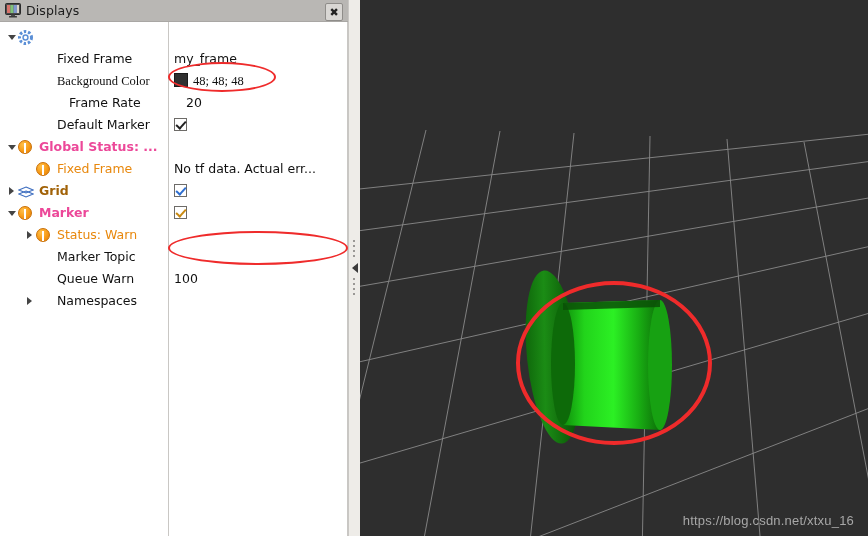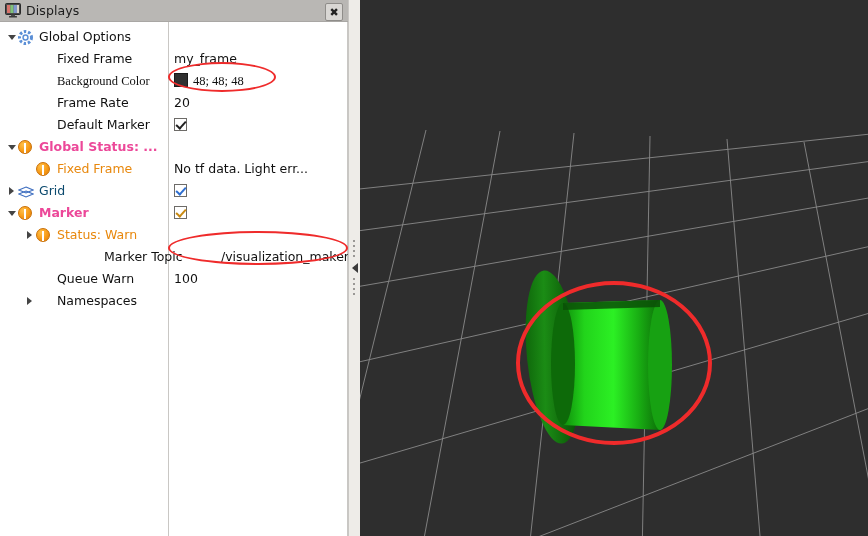--- a/index.html
+++ b/index.html
@@ -61,21 +61,21 @@
   .twisty.right i{
     border-top:4.5px solid transparent;border-bottom:4.5px solid transparent;
     border-left:5.5px solid #444;
   }
   .ticon{
     width:16px;height:16px;flex:0 0 16px;margin-right:5px;position:relative;
   }
   .label{line-height:22px;}
   .label.orange{color:#ec4899;font-weight:bold;}
   .label.orange-norm{color:#e8880d;}
-  .label.blue{color:#0c4a6e;font-weight:normal;}
+  .label.blue{color:#a16207;font-weight:bold;}
   .val{
     position:absolute;left:174px;top:0;height:22px;line-height:22px;
     font-size:12.5px;color:#111;white-space:nowrap;
   }
 
   
   .warn{
     width:14px;height:14px;border-radius:50%;
     background:radial-gradient(circle at 35% 30%, #ffc04a 0%, #f79a16 55%, #e07d08 100%);
     border:1px solid #c96f05;box-sizing:border-box;
@@ -176,37 +176,36 @@
       <div id="tree-rows">
           <div class="row" style="top: 4px;">
             <div style="width: 5px; flex: 0 0 auto;"></div>
             <div class="twisty down">
               <i></i>
             </div>
             <div class="ticon"><svg class="gear" viewBox="0 0 16 16">
                 <circle cx="8" cy="8" r="6.4" fill="none" stroke="#5b8fd6" stroke-width="3.2" stroke-dasharray="2.6 2.0"></circle>
                 <circle cx="8" cy="8" r="2.6" fill="none" stroke="#5b8fd6" stroke-width="1.6"></circle>
               </svg></div>
-            <div class="label">Global Options</div>
           </div>
           <div class="row" style="top: 26px;">
             <div style="width: 23px; flex: 0 0 auto;"></div>
             <div class="twisty"></div>
             <div class="ticon"></div>
             <div class="label">Fixed Frame</div>
             <div class="val">my_frame</div>
           </div>
           <div class="row" style="top: 48px; font-family: Liberation Serif, serif;">
             <div style="width: 23px; flex: 0 0 auto;"></div>
             <div class="twisty"></div>
             <div class="ticon"></div>
             <div class="label">Background Color</div>
             <div class="val"><span class="swatch" style="background: rgb(48, 48, 48);"></span><span>48; 48; 48</span></div>
           </div>
-          <div class="row" style="top: 70px;">
+          <div class="row" style="top: 70px; margin-left: 12px;">
             <div style="width: 23px; flex: 0 0 auto;"></div>
             <div class="twisty"></div>
             <div class="ticon"></div>
             <div class="label">Frame Rate</div>
             <div class="val">20</div>
           </div>
           <div class="row" style="top: 92px;">
             <div style="width: 23px; flex: 0 0 auto;"></div>
             <div class="twisty"></div>
             <div class="ticon"></div>
@@ -223,21 +222,21 @@
             </div>
             <div class="label orange">Global Status: ...</div>
           </div>
           <div class="row" style="top: 136px;">
             <div style="width: 23px; flex: 0 0 auto;"></div>
             <div class="twisty"></div>
             <div class="ticon">
               <div class="warn"></div>
             </div>
             <div class="label orange-norm">Fixed Frame</div>
-            <div class="val">No tf data.  Light err...</div>
+            <div class="val">No tf data.  Actual err...</div>
           </div>
           <div class="row" style="top: 158px;">
             <div style="width: 5px; flex: 0 0 auto;"></div>
             <div class="twisty right">
               <i></i>
             </div>
             <div class="ticon"><svg class="gridicon" viewBox="0 0 16 12">
                 <g fill="none" stroke="#3f6fc0" stroke-width="1.1">
                   <path d="M8 1 L15 4 L8 7 L1 4 Z"></path>
                   <path d="M8 5 L15 8 L8 11 L1 8 Z"></path>
@@ -260,26 +259,25 @@
           <div class="row" style="top: 202px; text-align: right;">
             <div style="width: 23px; flex: 0 0 auto;"></div>
             <div class="twisty right">
               <i></i>
             </div>
             <div class="ticon">
               <div class="warn"></div>
             </div>
             <div class="label orange-norm">Status: Warn</div>
           </div>
-          <div class="row" style="top: 224px; margin-left: 47px;">
+          <div class="row" style="top: 224px;">
             <div style="width: 23px; flex: 0 0 auto;"></div>
             <div class="twisty"></div>
             <div class="ticon"></div>
             <div class="label">Marker Topic</div>
-            <div class="val">/visualization_maker</div>
           </div>
           <div class="row" style="top: 246px;">
             <div style="width: 23px; flex: 0 0 auto;"></div>
             <div class="twisty"></div>
             <div class="ticon"></div>
             <div class="label">Queue Warn</div>
             <div class="val">100</div>
           </div>
           <div class="row" style="top: 268px; text-align: right;">
             <div style="width: 23px; flex: 0 0 auto;"></div>
@@ -352,14 +350,15 @@
         <ellipse cx="300" cy="365" rx="12" ry="65" fill="#17a112"></ellipse>
         <ellipse cx="203" cy="364" rx="12" ry="61" fill="#0d6a09"></ellipse>
         <path d="M 203 303 L 300 300 L 300 307 L 203 310 Z" fill="#0a4f07" opacity="0.85"></path>
       </g>
     </svg>
 
     <svg style="position:absolute;inset:0;" width="508" height="536" viewBox="0 0 508 536">
       <ellipse cx="254" cy="363" rx="96" ry="80" fill="none" stroke="#ef2b2b" stroke-width="4"></ellipse>
     </svg>
 
+    <div id="watermark">https://blog.csdn.net/xtxu_16</div>
   </div>
 </div>
 
 </body></html>

